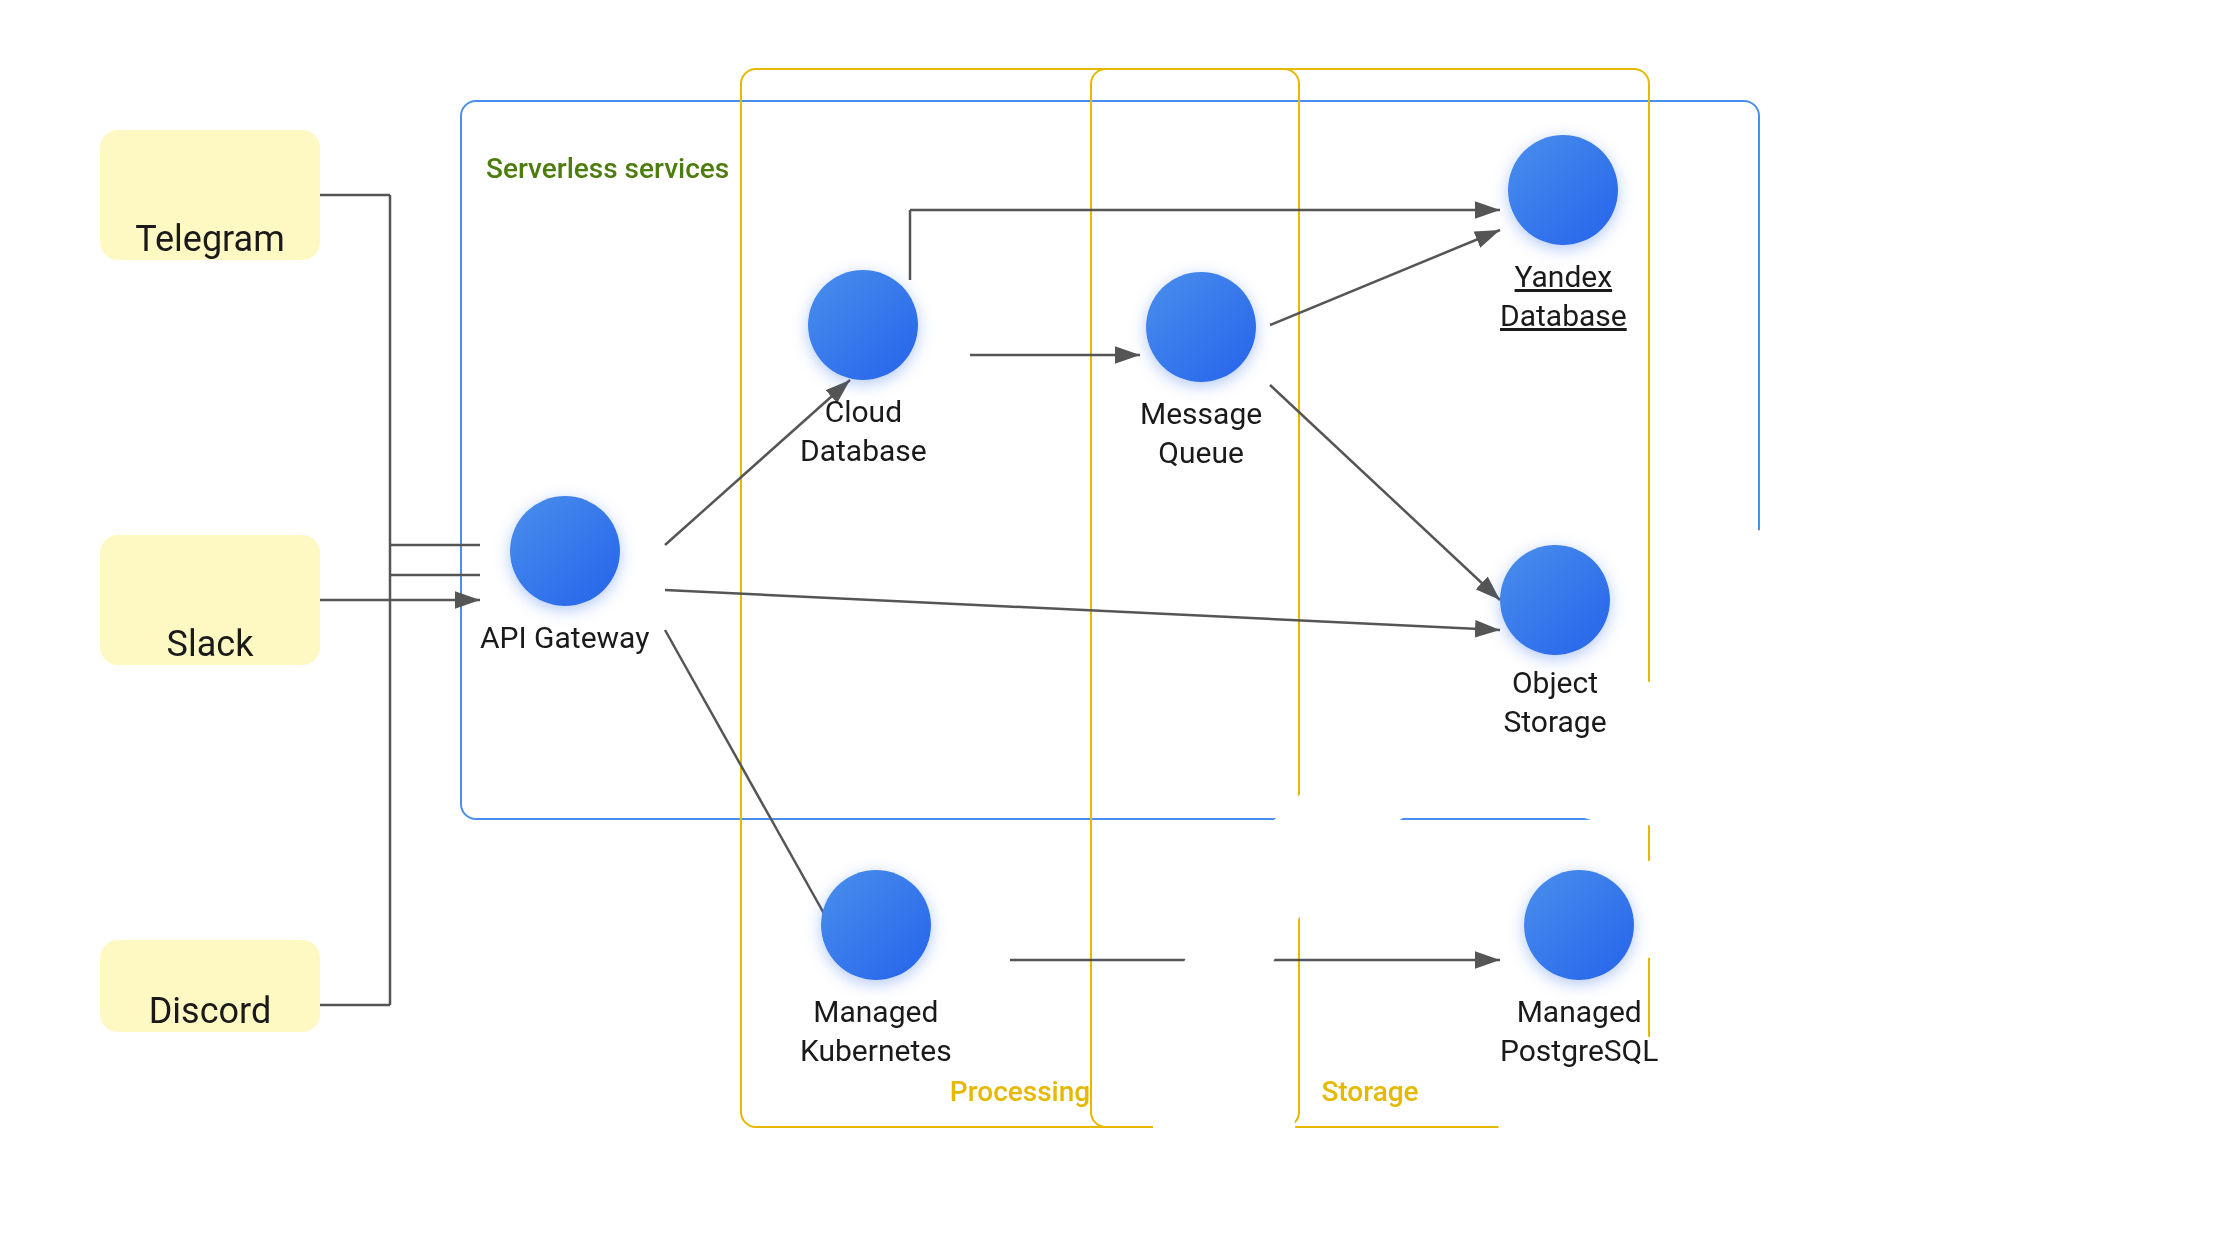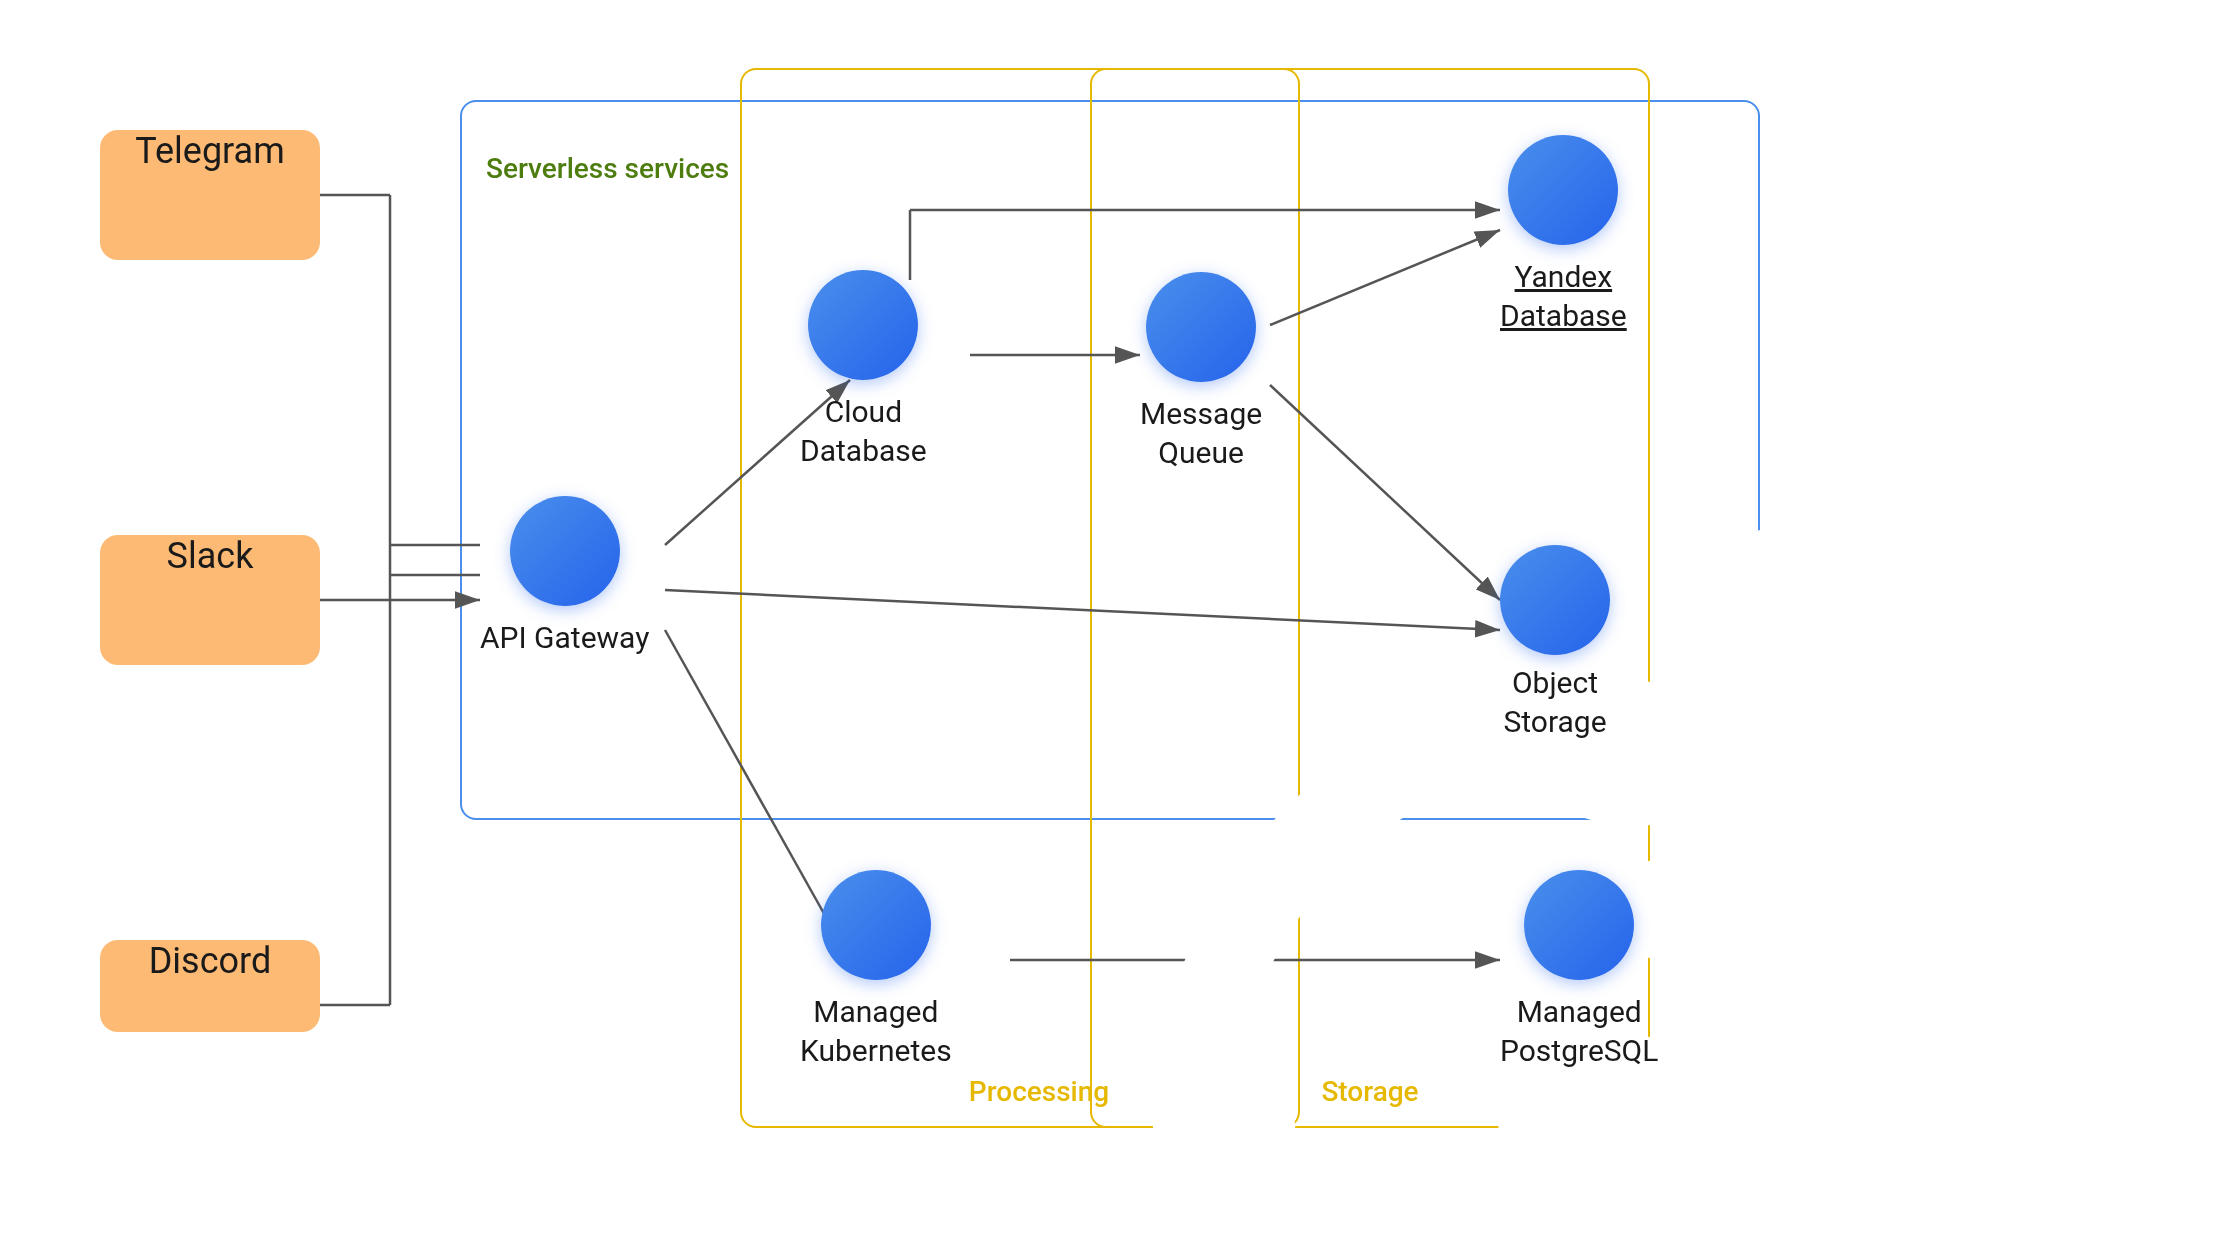--- a/index.html
+++ b/index.html
@@ -18,24 +18,24 @@
       height: 1260px;
     }
     svg {
       position: absolute;
       top: 0; left: 0;
       width: 2240px;
       height: 1260px;
     }
     .node-box {
       position: absolute;
-      background: #fdba74;
+      background: #fef9c3;
       border-radius: 18px;
       display: flex;
-      align-items: flex-start;
+      align-items: flex-end;
       justify-content: center;
       font-size: 36px;
       font-weight: 400;
       color: #1a1a1a;
     }
     .node-circle {
       position: absolute;
       display: flex;
       flex-direction: column;
       align-items: center;
@@ -89,21 +89,21 @@
 </head>
 <body>
 
 <div class="diagram-container">
 
   <div class="group-serverless" style="left:460px; top:100px; width:1300px; height:720px;">
     <span class="group-label group-title-blue" style="position:absolute; top:14px; left:24px;">Serverless services</span>
   </div>
 
   <div class="group-processing" style="left:740px; top:68px; width:560px; height:1060px;">
-    <span class="group-label group-title-yellow" style="position:absolute; bottom:18px; left:50%; transform:translateX(-50%);margin-left:19px;">Processing</span>
+    <span class="group-label group-title-yellow" style="position:absolute; bottom:18px; left:50%; transform:translateX(-50%);">Processing</span>
   </div>
 
   <div class="group-storage" style="left:1090px; top:68px; width:560px; height:1060px;">
     <span class="group-label group-title-yellow" style="position:absolute; bottom:18px; left:50%; transform:translateX(-50%);">Storage</span>
   </div>
 
   <svg xmlns="http://www.w3.org/2000/svg">
     <defs>
       <marker id="arrowhead" markerWidth="10" markerHeight="7" refX="10" refY="3.5" orient="auto">
         <polygon points="0 0, 10 3.5, 0 7" fill="#555"></polygon>

